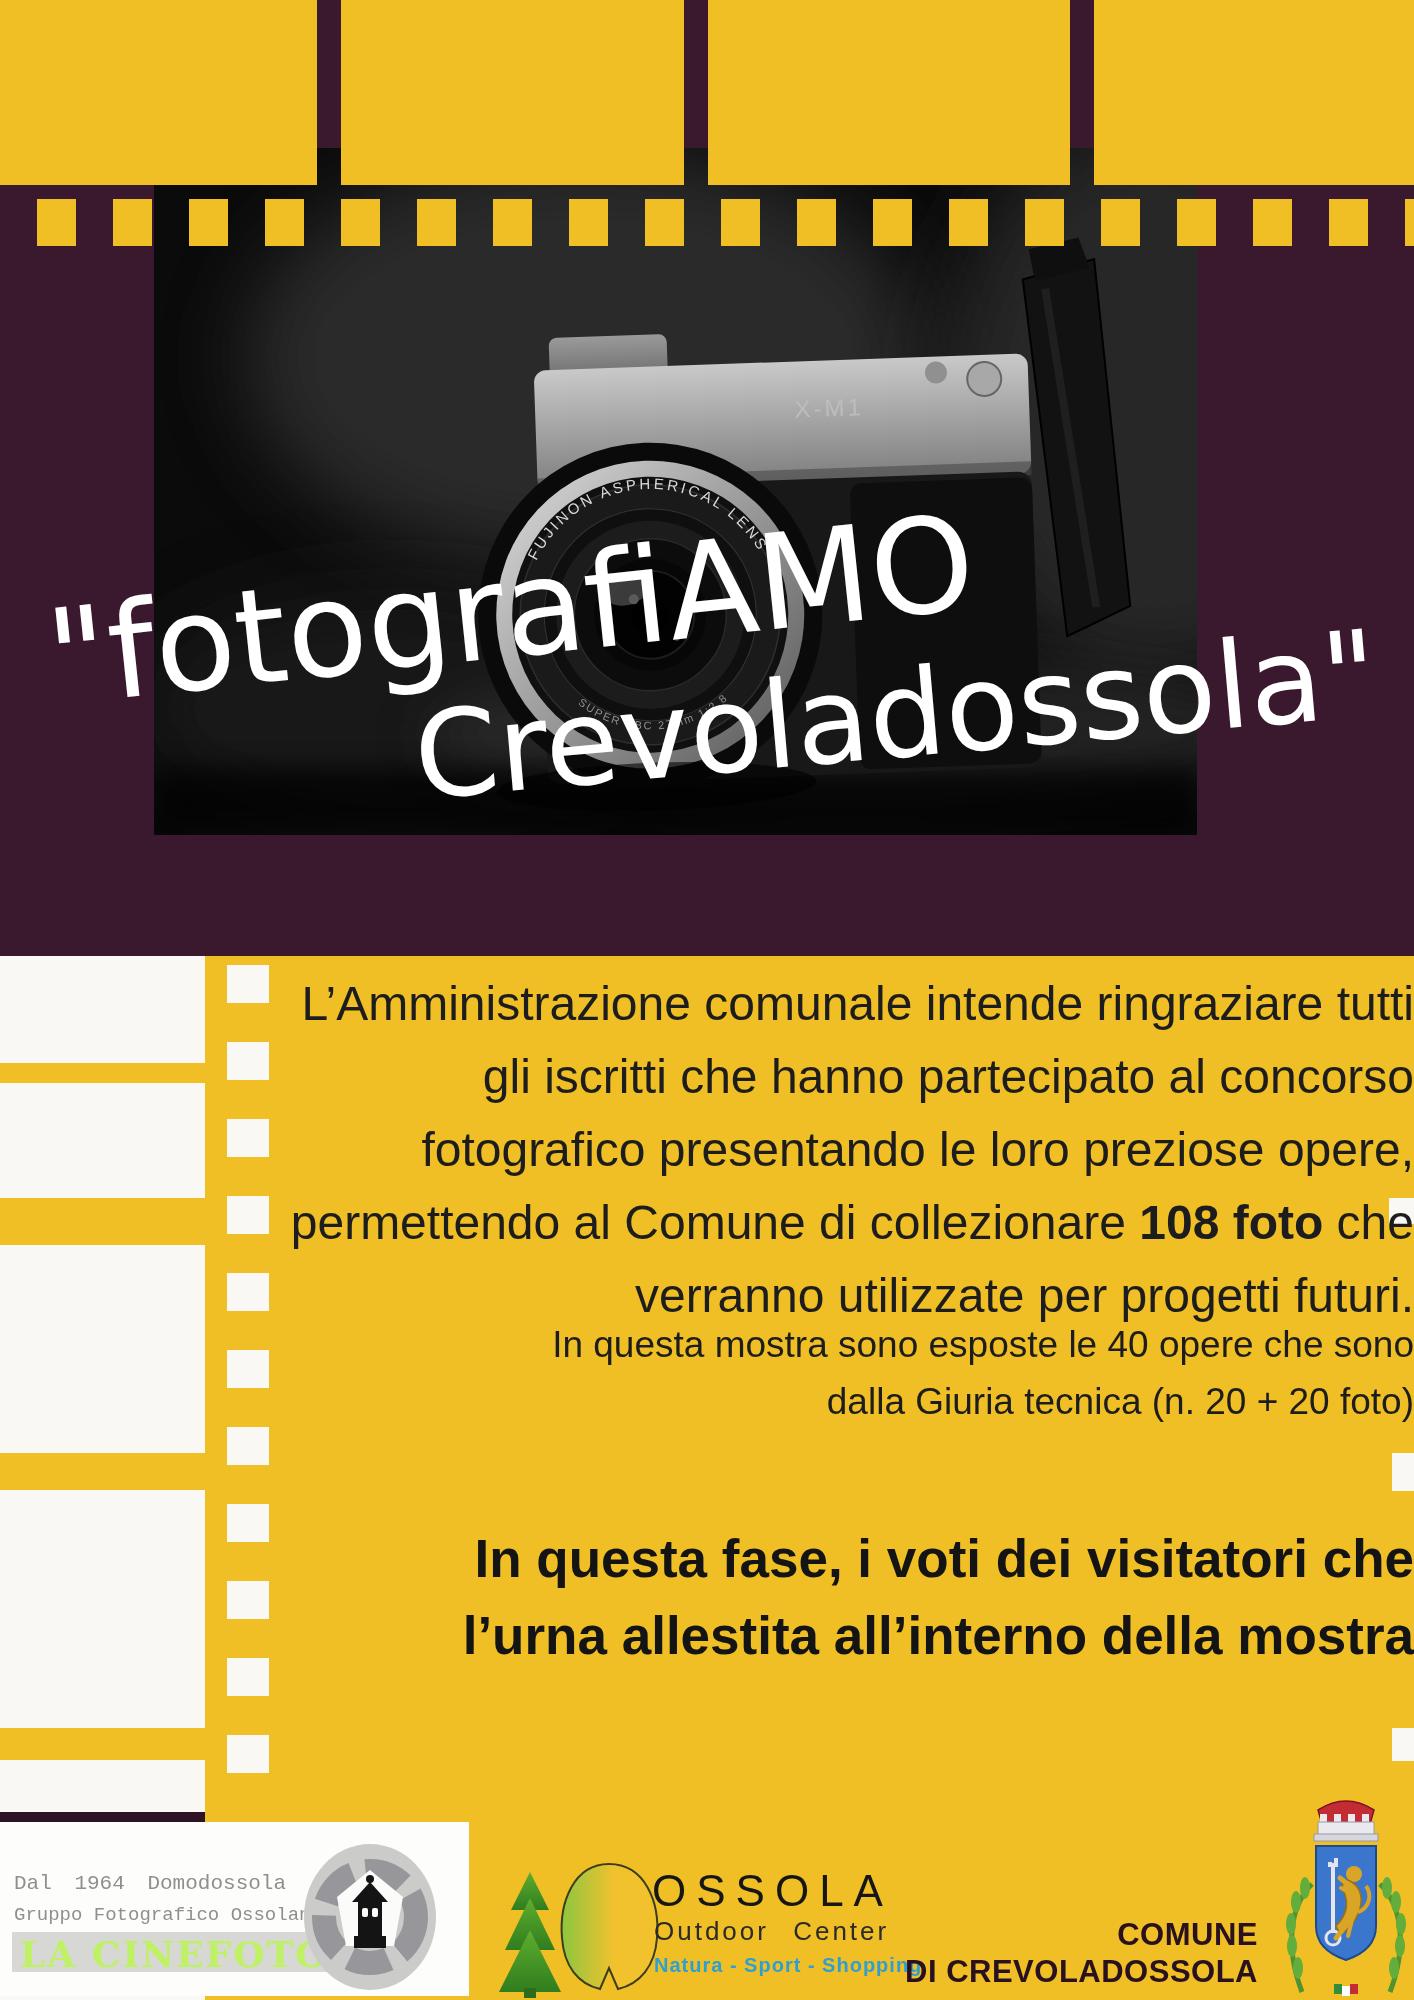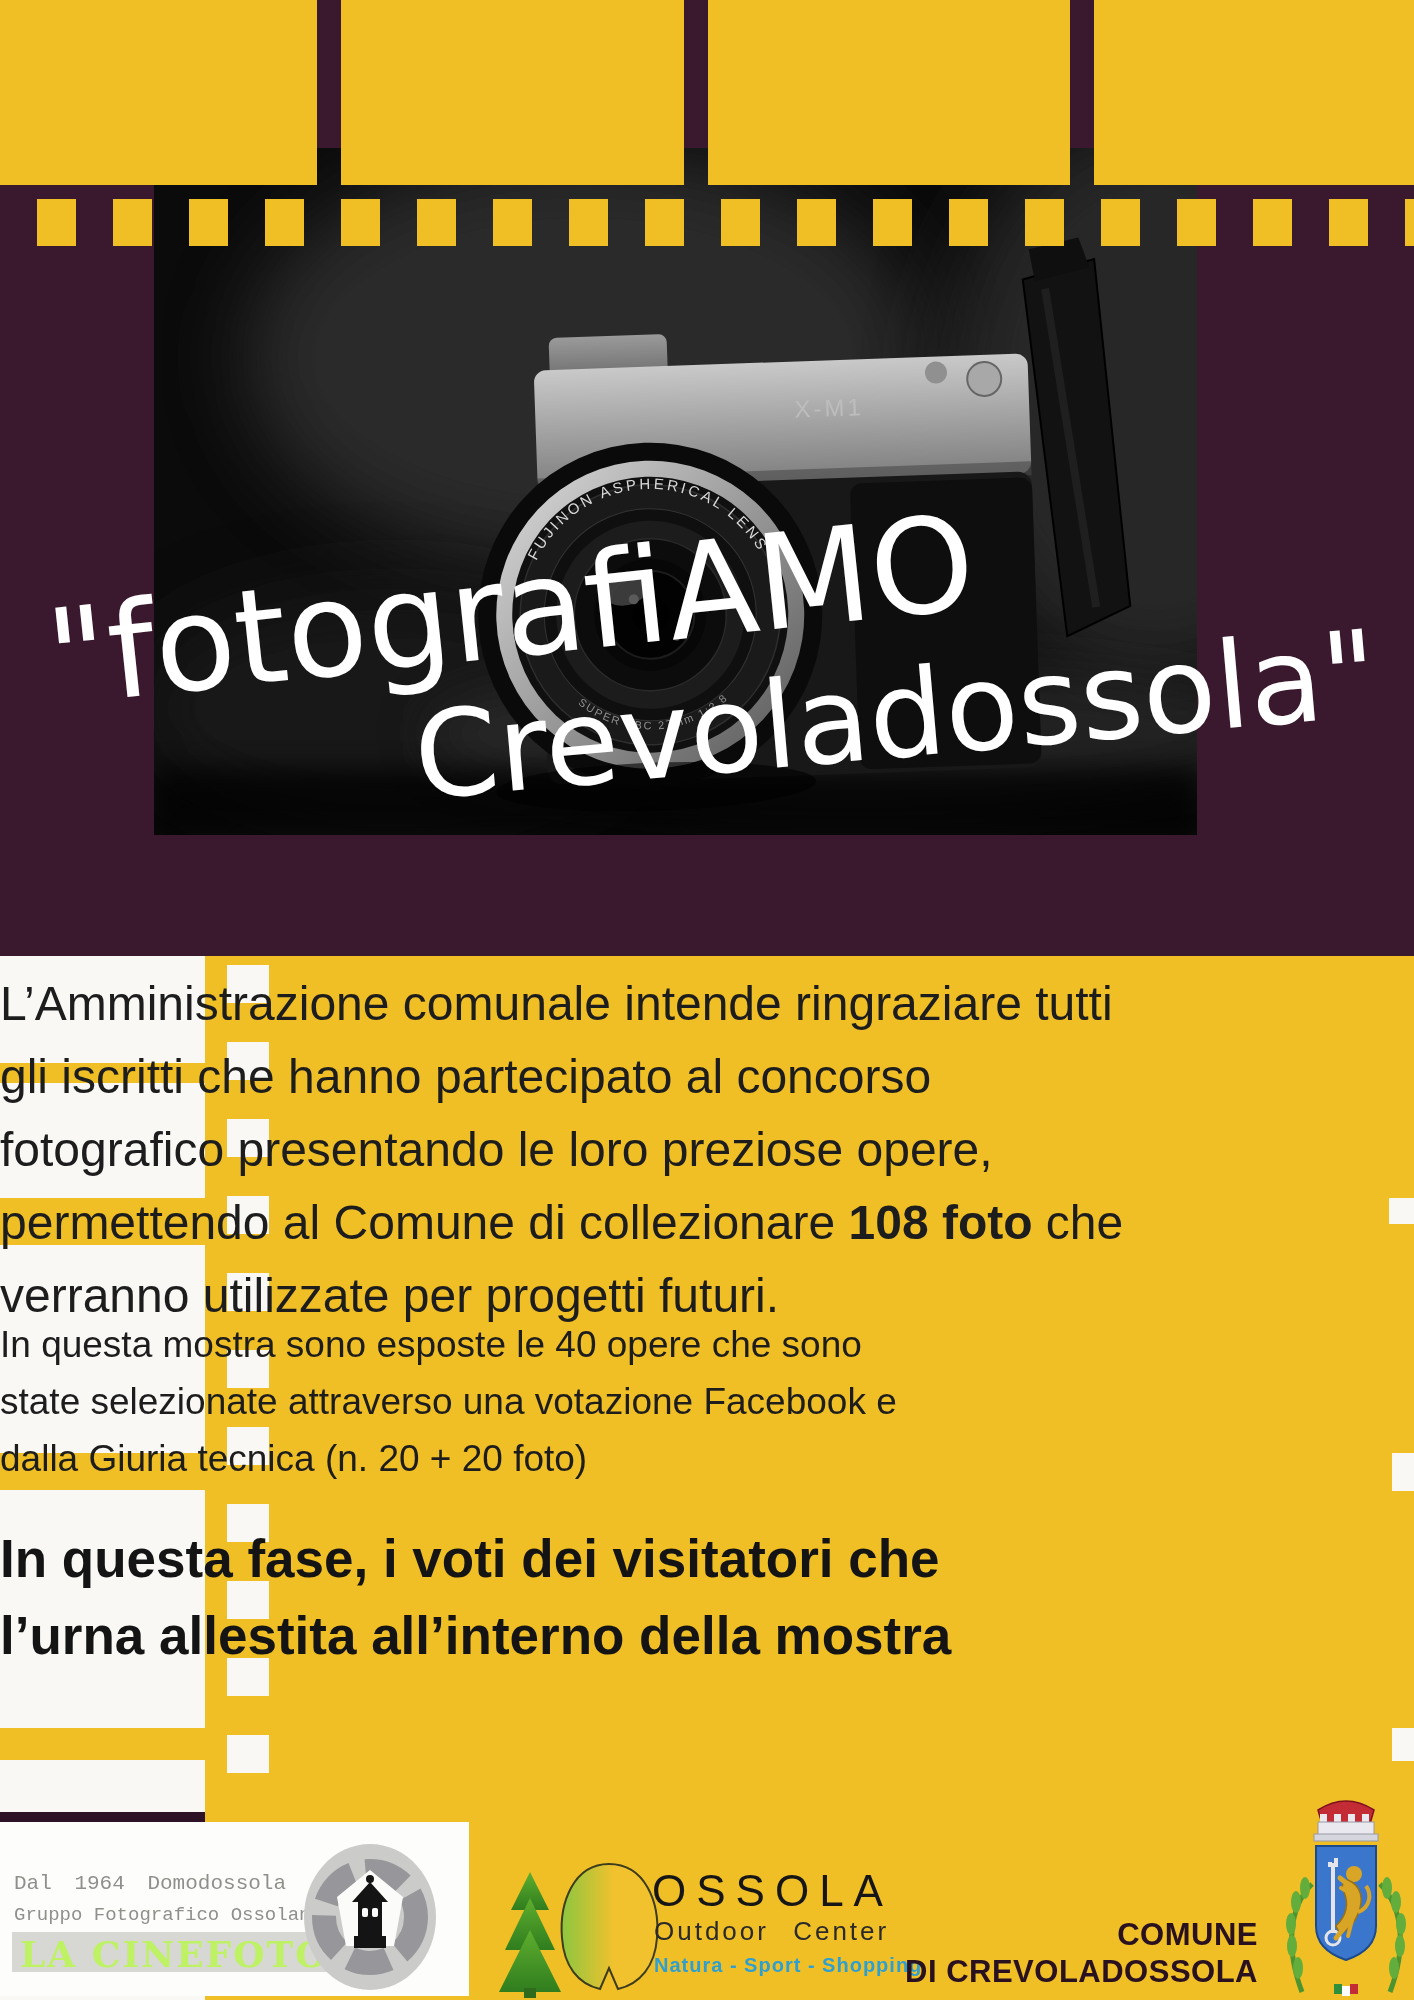--- a/index.html
+++ b/index.html
@@ -20,21 +20,21 @@
   .hw2{left:415px;top:688px;font-size:120px;transform:rotate(-5deg);}
   
   .body-bg{position:absolute;left:0;top:956px;width:1414px;height:1044px;background:#f0bf25;}
   .white-col{position:absolute;left:0;top:956px;width:205px;height:1044px;background:#f9f8f5;}
   .ybar{position:absolute;left:0;width:205px;background:#f0bf25;}
   .dash-strip{position:absolute;left:227px;top:965px;width:42px;height:838px;
         background:repeating-linear-gradient(180deg,#f9f8f5 0 38px,transparent 38px 77px);}
   .notch{position:absolute;background:#f9f8f5;}
   .purple-strip{position:absolute;left:0;top:1812px;width:205px;height:10px;background:#2e1226;}
   
-  .para{position:absolute;left:0;width:1414px;text-align:left;color:#1d1d1d;}
+  .para{position:absolute;left:0;width:1414px;text-align:right;color:#1d1d1d;}
   .p1{top:967px;font-size:48px;line-height:73px;}
   .p2{top:1316px;font-size:37px;line-height:57px;}
   .p3{top:1520px;font-size:53px;line-height:77px;font-weight:bold;color:#141414;}
   .b{font-weight:bold;}
   
   .footer-white{position:absolute;left:0;top:1822px;width:469px;height:174px;background:#fdfdfb;}
   .gfo{position:absolute;left:14px;top:1904px;font-family:"Liberation Mono",monospace;
        font-size:19px;color:#8f8f8c;white-space:nowrap;}
   .band{position:absolute;left:12px;top:1932px;width:345px;height:40px;background:#d7d7d3;}
   .cf-name{position:absolute;left:20px;top:1933px;font-family:"DejaVu Serif",serif;font-weight:bold;
@@ -151,21 +151,20 @@
         <div>L’Amministrazione comunale intende ringraziare tutti</div>
         <div>gli iscritti che hanno partecipato al concorso</div>
         <div>fotografico presentando le loro preziose opere,</div>
       </div>
     <div><span>permettendo al Comune di collezionare </span><span class="b">108 foto</span><span> che</span></div>
     <div>verranno utilizzate per progetti futuri.</div>
   </div>
   <div class="para p2">
     <div>
         <div>In questa mostra sono esposte le 40 opere che sono</div>
-        <div>state selezionate attraverso una votazione Facebook e</div>
         <div>dalla Giuria tecnica (n. 20 + 20 foto)</div>
       </div>
   </div>
   <div class="para p3">
     <div>
         <div>In questa fase, i voti dei visitatori che</div>
         <div>l’urna allestita all’interno della mostra</div>
       </div>
   </div>
 

